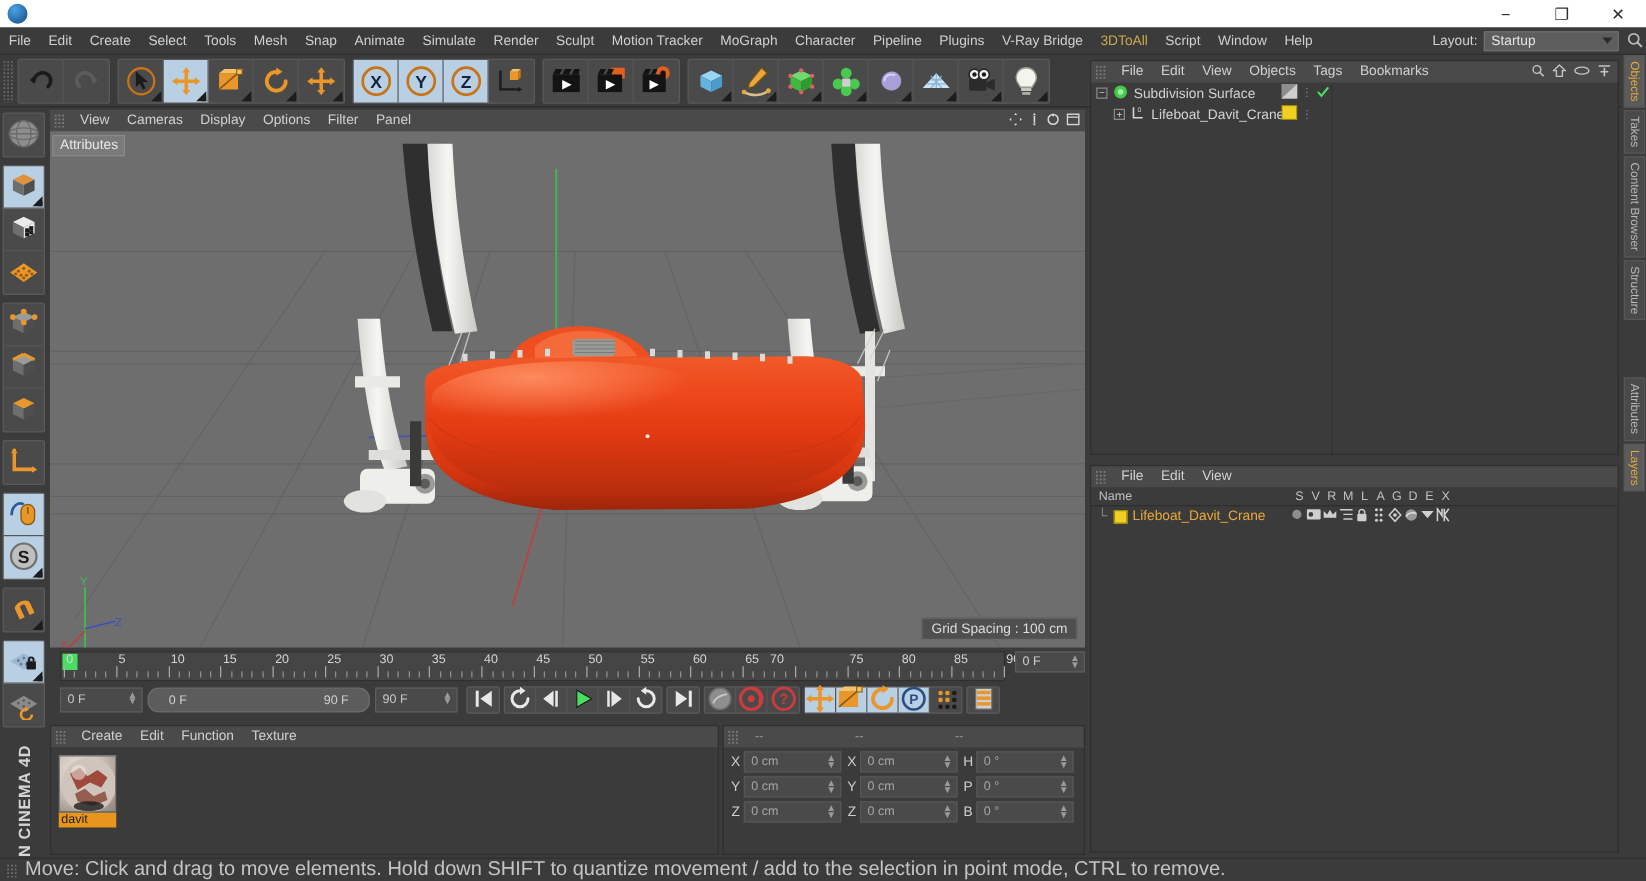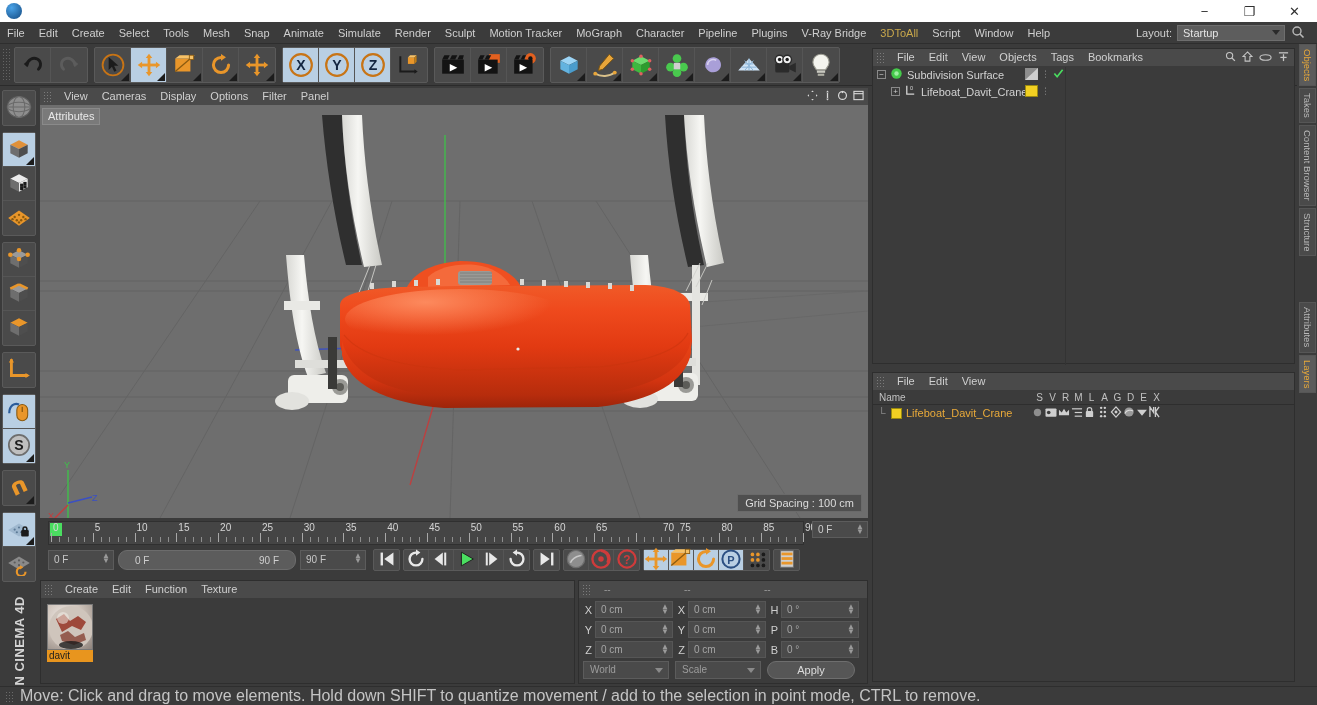--- a/index.html
+++ b/index.html
@@ -28,21 +28,21 @@
 
   
   .menubar {
     position: absolute; left: 0; top: 22px; width: 1317px; height: 22px;
     background: #3b3b3b; display: flex; align-items: center;
     border-bottom: 1px solid #2e2e2e;
   }
   .menu-item { padding: 0 7px; height: 22px; line-height: 22px;
     color: #cfcfcf; font-size: 11px; white-space: nowrap; }
   .menu-item.accent { color: #c9a84c; }
-  .layout-wrap { margin-left: auto; display: flex; align-items: center; padding-right: 12px; }
+  .layout-wrap { margin-left: auto; display: flex; align-items: center; padding-right: 2px; }
   .layout-label { color: #cfcfcf; margin-right: 5px; font-size: 11px; }
   .layout-select {
     width: 108px; height: 16px; background: #5d5d5d;
     border: 1px solid #6e6e6e; color: #e4e4e4; font-size: 11px;
     padding-left: 5px; line-height: 14px; position: relative; display: flex; align-items: center;
   }
   .layout-select .caret { position: absolute; right: 4px; width: 0; height: 0;
     border-left: 4px solid transparent; border-right: 4px solid transparent;
     border-top: 5px solid #2a2a2a; }
   .mag-icon { width: 14px; height: 16px; margin-left: 6px; position: relative; }
@@ -864,21 +864,21 @@
           <div class="tl-tick-lbl" style="left: 380px;">45</div>
           <div class="tl-tick" style="left: 378px; height: 9px;"></div>
           <div class="tl-tick-lbl" style="left: 421.778px;">50</div>
           <div class="tl-tick" style="left: 419.778px; height: 9px;"></div>
           <div class="tl-tick-lbl" style="left: 463.556px;">55</div>
           <div class="tl-tick" style="left: 461.556px; height: 9px;"></div>
           <div class="tl-tick-lbl" style="left: 505.333px;">60</div>
           <div class="tl-tick" style="left: 503.333px; height: 9px;"></div>
           <div class="tl-tick-lbl" style="left: 547.111px;">65</div>
           <div class="tl-tick" style="left: 545.111px; height: 9px;"></div>
-          <div class="tl-tick-lbl" style="left: 614px;">70</div>
+          <div class="tl-tick-lbl" style="left: 567px;">70</div>
           <div class="tl-tick" style="left: 586.889px; height: 9px;"></div>
           <div class="tl-tick-lbl" style="left: 630.667px;">75</div>
           <div class="tl-tick" style="left: 628.667px; height: 9px;"></div>
           <div class="tl-tick-lbl" style="left: 672.444px;">80</div>
           <div class="tl-tick" style="left: 670.444px; height: 9px;"></div>
           <div class="tl-tick-lbl" style="left: 714.222px;">85</div>
           <div class="tl-tick" style="left: 712.222px; height: 9px;"></div>
           <div class="tl-tick-lbl" style="left: 756px;">90</div>
           <div class="tl-tick" style="left: 754px; height: 9px;"></div>
           <div class="tl-tick" style="left: 10.3556px; height: 5px; background: rgb(142, 142, 142);"></div>
@@ -1154,31 +1154,20 @@
         </div>
         <div class="crow">
           <div class="clab">Z</div>
           <div class="cfield"><span>0 cm</span><span class="spin">▲<br>▼</span></div>
           <div class="clab">Z</div>
           <div class="cfield"><span>0 cm</span><span class="spin">▲<br>▼</span></div>
           <div class="clab">B</div>
           <div class="cfield"><span>0 °</span><span class="spin">▲<br>▼</span></div>
         </div>
       </div>
-    <div class="crow-bottom">
-      <div class="cdrop">
-        <span>World</span>
-        <span class="caret"></span>
-      </div>
-      <div class="cdrop">
-        <span>Scale</span>
-        <span class="caret"></span>
-      </div>
-      <div class="apply-btn">Apply</div>
-    </div>
   </div>
 
   <div class="objman">
     <div class="panel-menubar">
       <div class="vp-grip"></div>
       <div id="om-menus" style="display:flex;">
           <div class="vp-menu">File</div>
           <div class="vp-menu">Edit</div>
           <div class="vp-menu">View</div>
           <div class="vp-menu">Objects</div>

